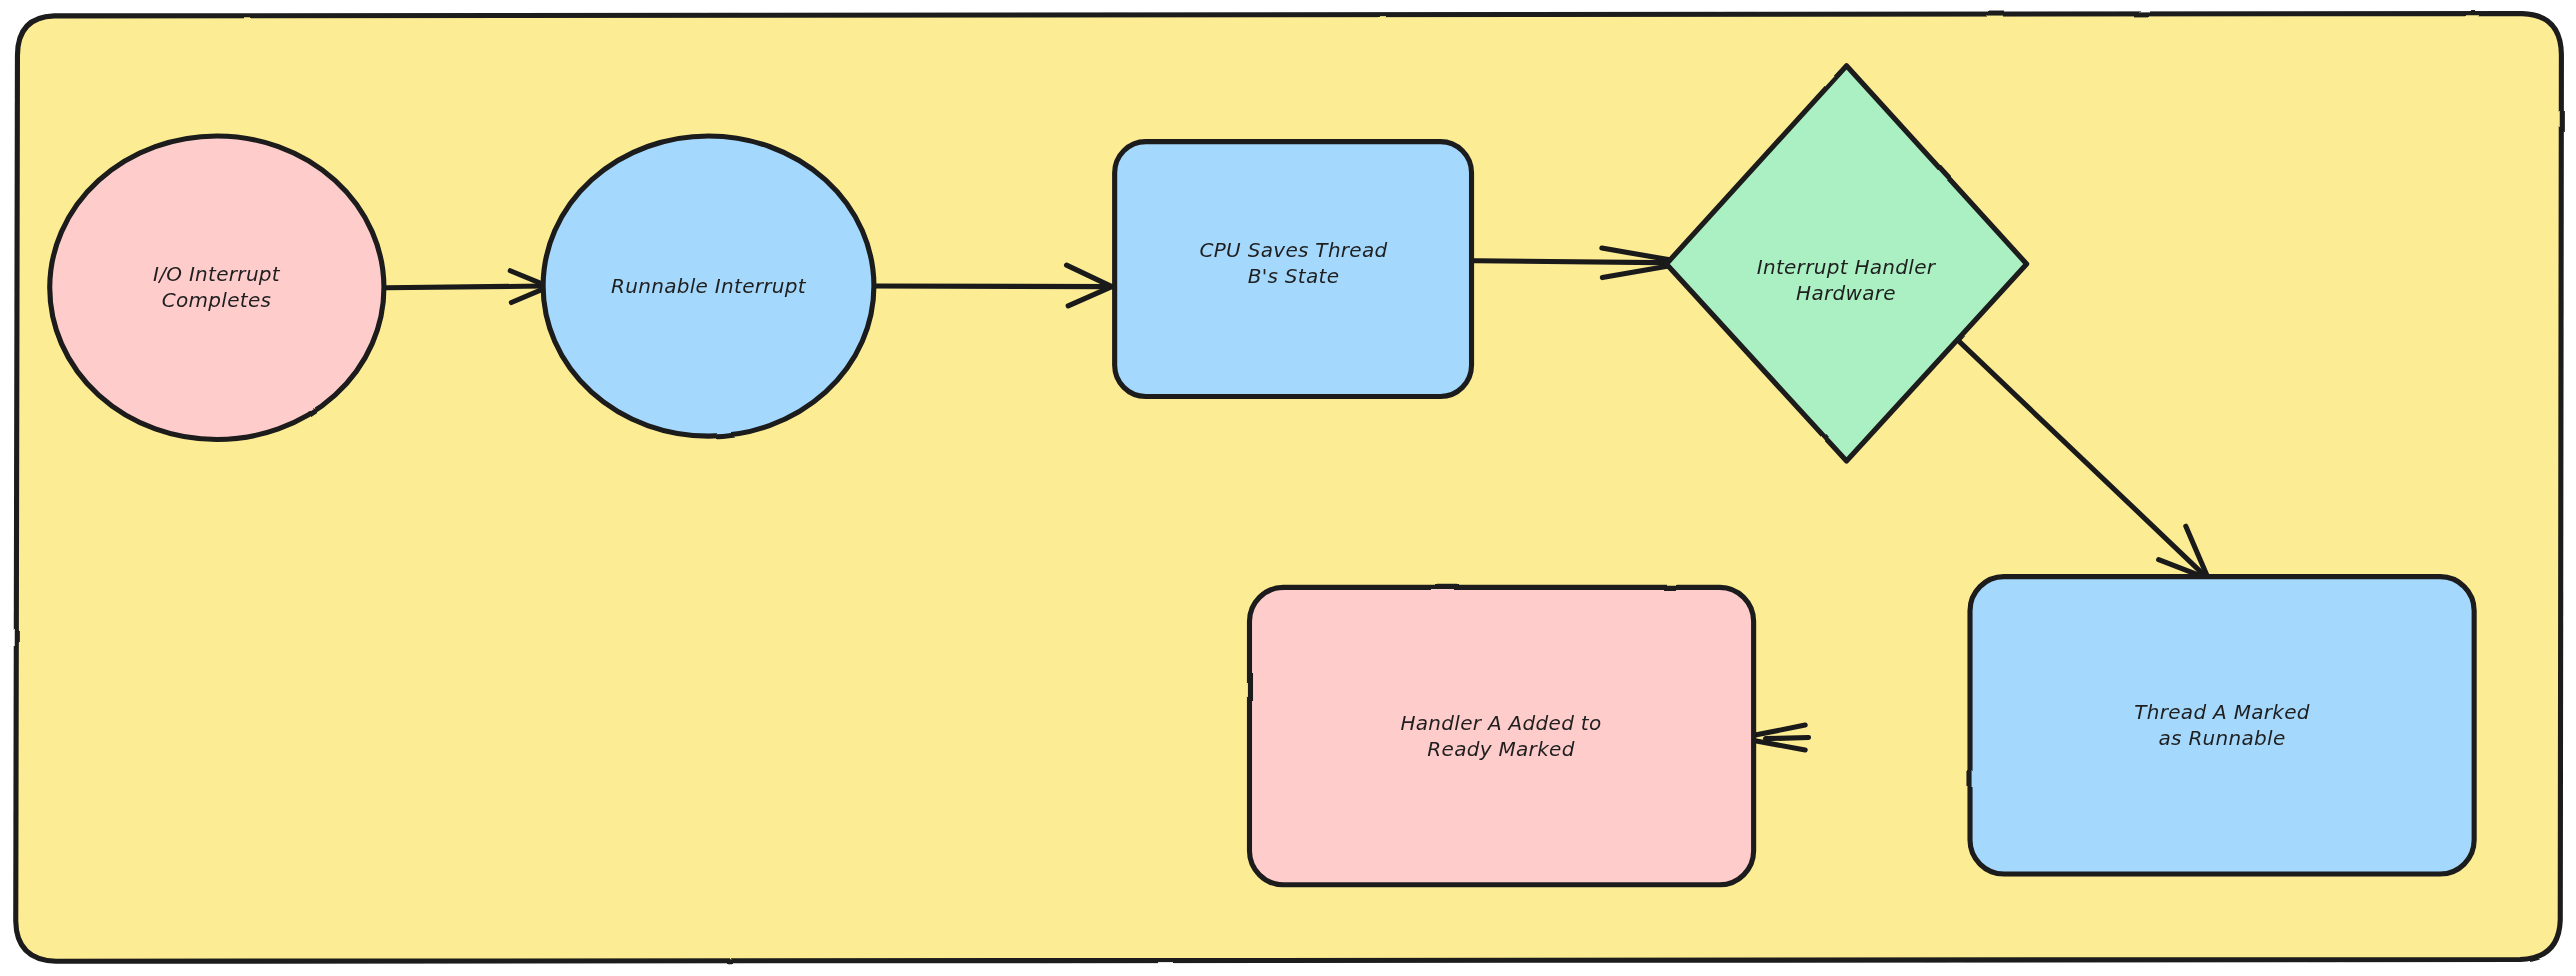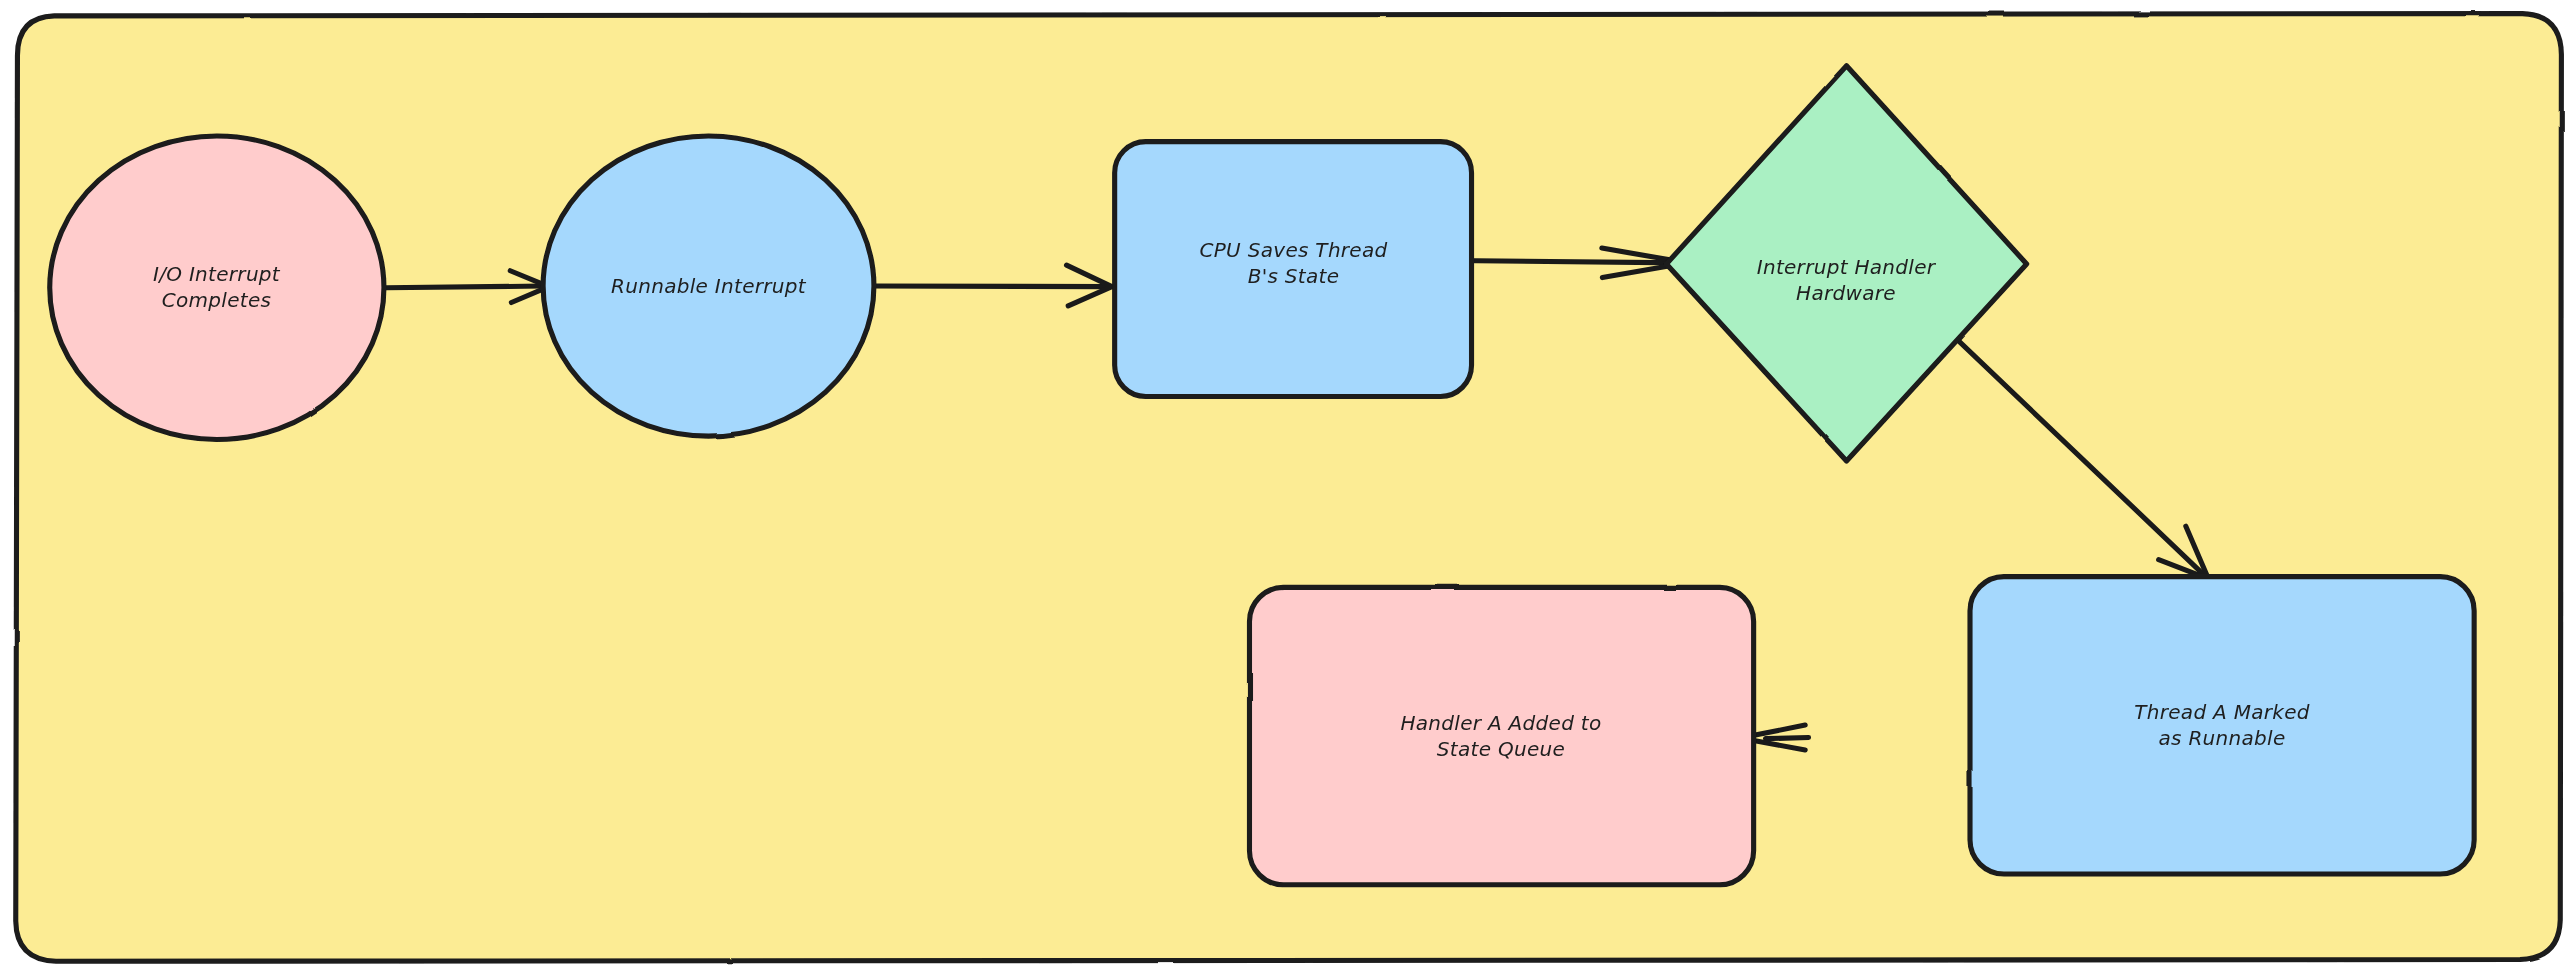--- a/index.html
+++ b/index.html
@@ -135,17 +135,17 @@
     <span>Hardware</span>
   </div>
 
   <div class="node-label" style="left:1970px; top:669px; width:504px; height:113px;">
     <span>Thread A Marked</span>
     <span>as Runnable</span>
   </div>
 
   <div class="node-label" style="left:1249px; top:680px; width:504px; height:113px;">
     <span>Handler A Added to</span>
-    <span>State Queue</span>
+    <span>Ready Marked</span>
   </div>
 
 </div>
 
 
 </body></html>

